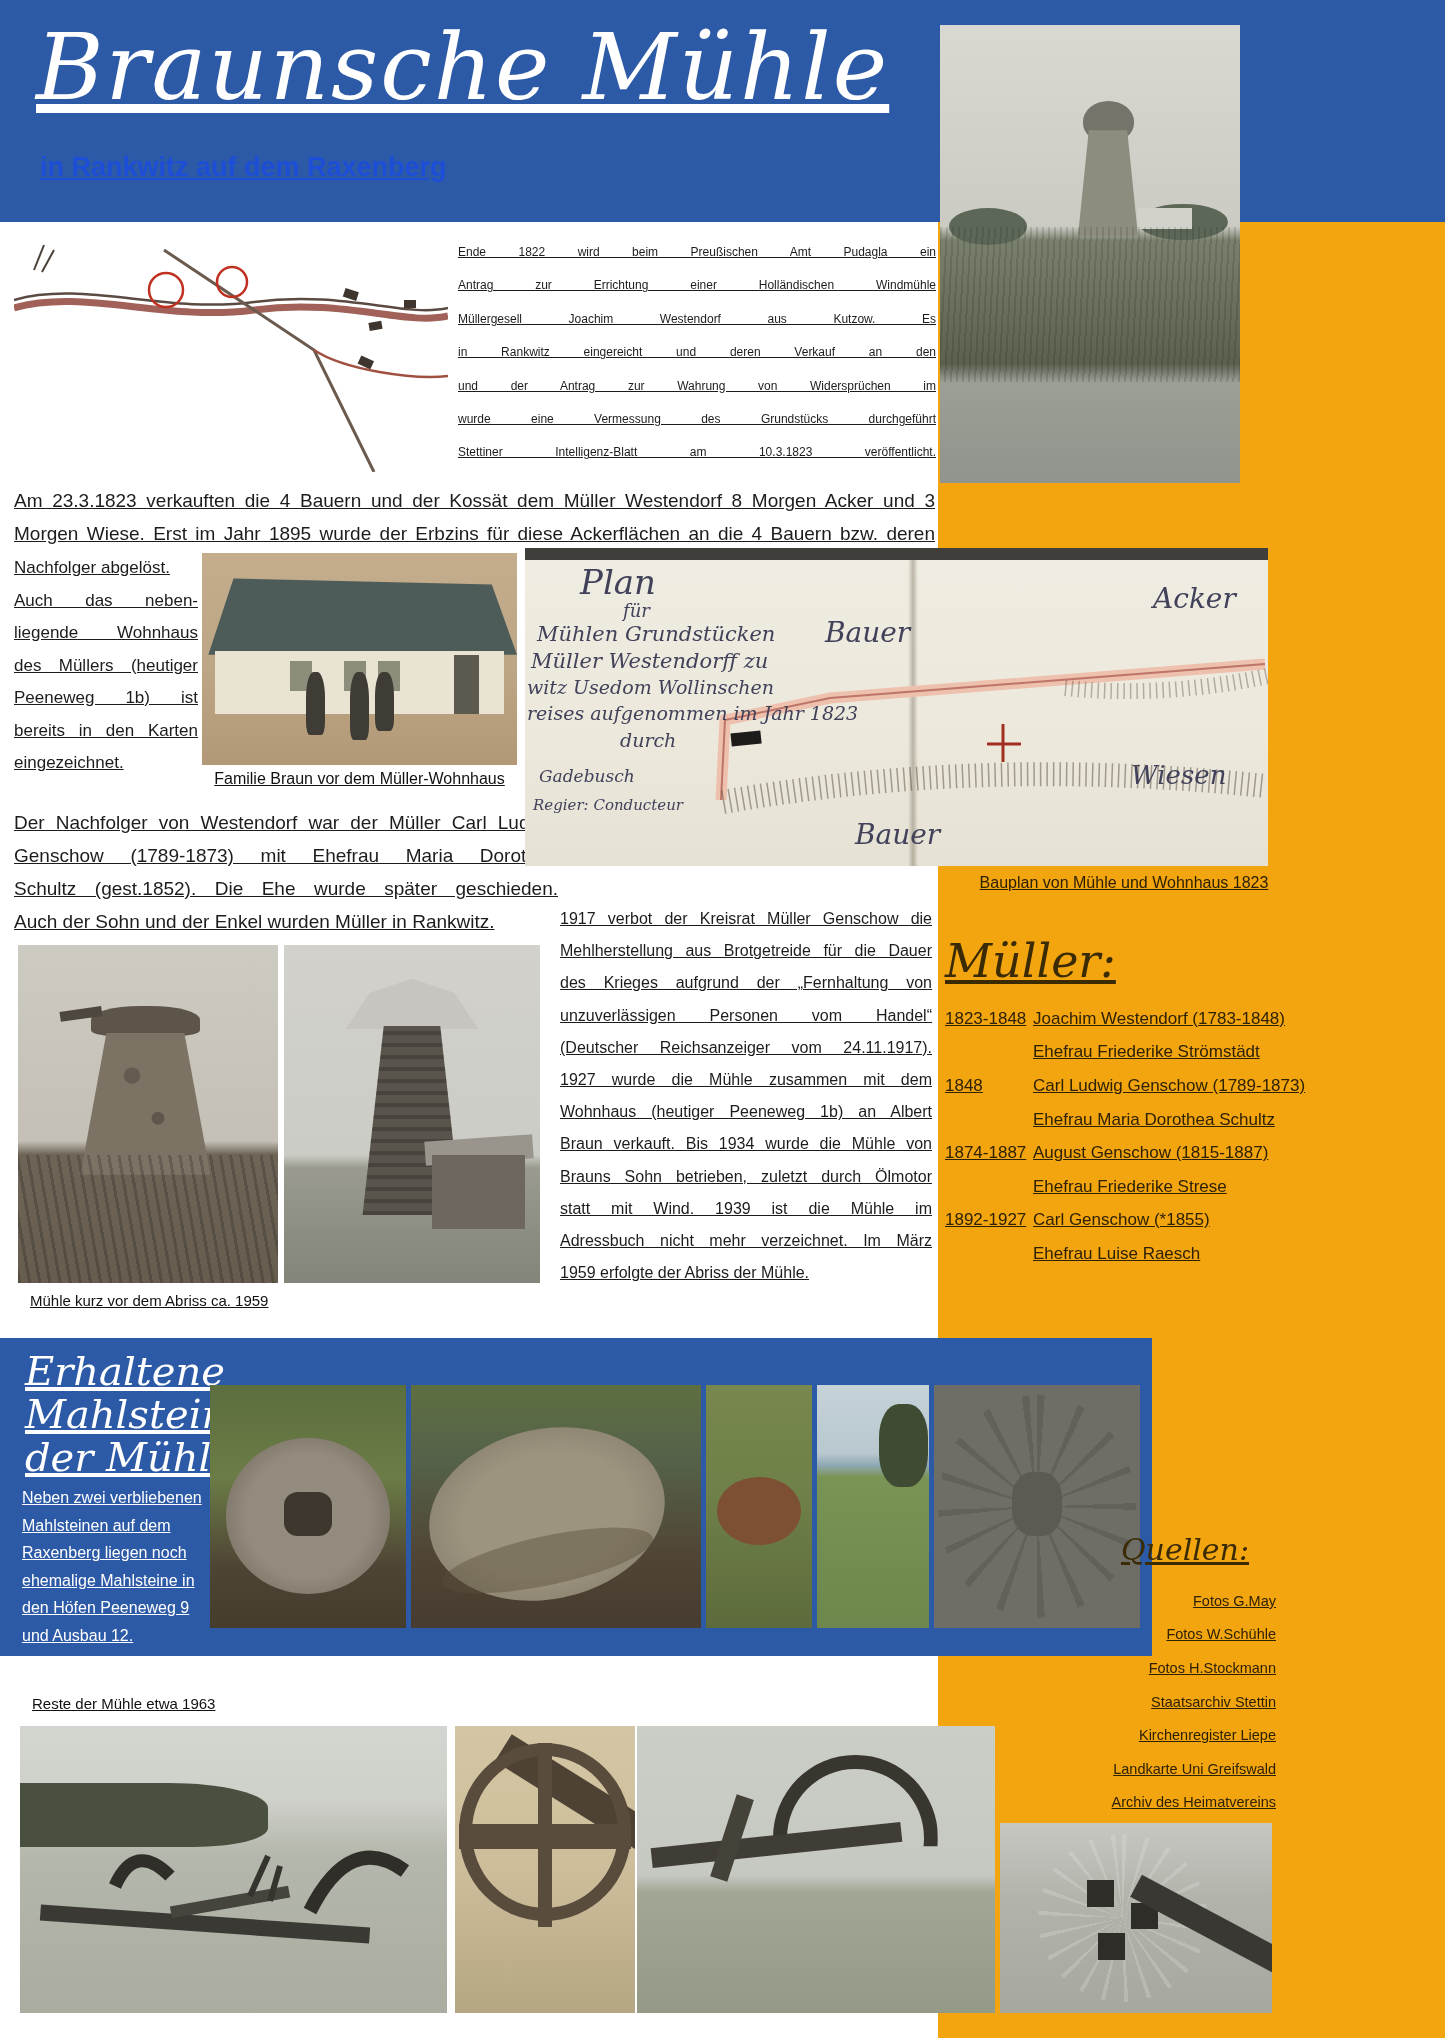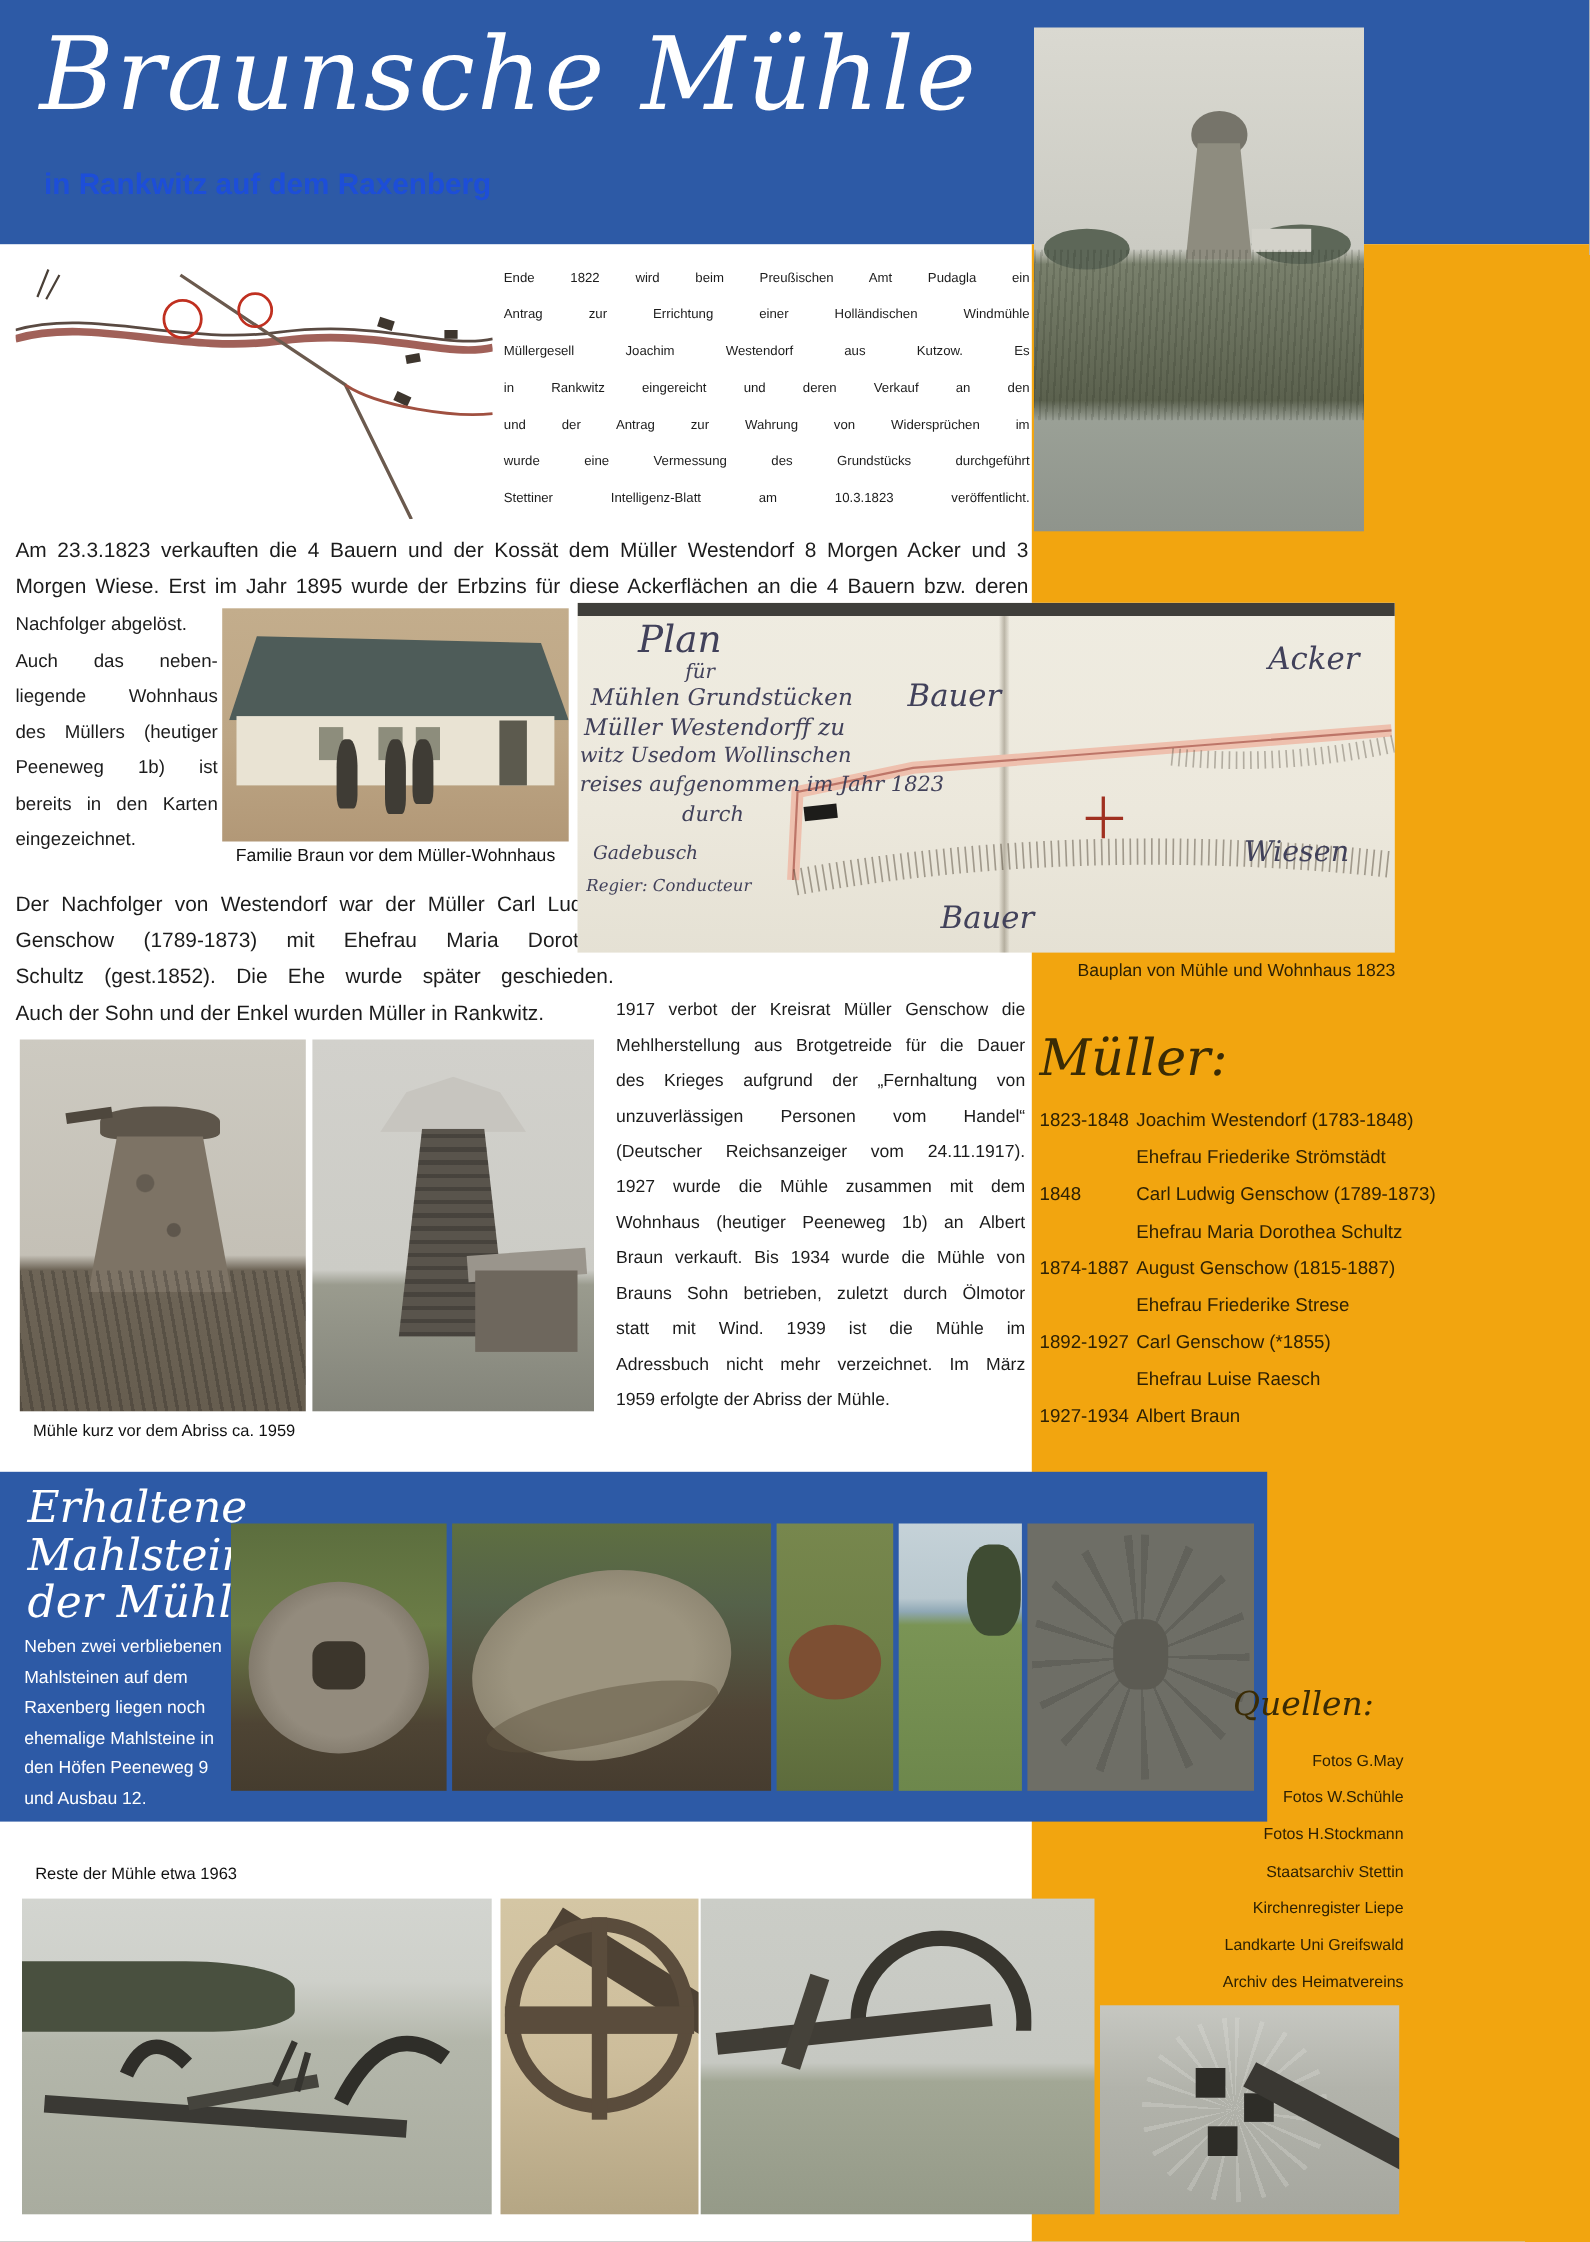--- a/index.html
+++ b/index.html
@@ -1,18 +1,18 @@
 <!DOCTYPE html>
 <html><head>
 <meta charset="utf-8">
 <style>
   html,body{margin:0;padding:0;background:#888;}
   .page{position:relative;width:1445px;height:2038px;background:#ffffff;overflow:hidden;
         font-family:"Liberation Sans",sans-serif;color:#1c1c1c;margin:0 auto;}
-  .abs{position:absolute;}
+  .abs{position:absolute;text-decoration:underline;}
   .script{font-family:"DejaVu Serif",serif;font-style:italic;}
 
   
   .header{left:0;top:0;width:1445px;height:222px;background:#2d5aa6;z-index:0;}
   .title{left:36px;top:14px;width:900px;font-size:92px;color:#ffffff;letter-spacing:2px;}
   .subtitle{left:40px;top:152px;font-size:27px;font-weight:bold;color:#1d4ed8;}
 
   
   .orange{left:938px;top:222px;width:507px;height:1816px;background:#f2a50f;z-index:0;}
 
@@ -308,24 +308,20 @@
         <span class="m-name">Ehefrau Friederike Strese</span>
       </div>
     <div class="m-row">
         <span class="m-years">1892-1927</span>
         <span class="m-name">Carl Genschow (*1855)</span>
       </div>
     <div class="m-row">
         <span class="m-years"></span>
         <span class="m-name">Ehefrau Luise Raesch</span>
       </div>
-    <div class="m-row">
-        <span class="m-years">1927-1934</span>
-        <span class="m-name">Albert Braun</span>
-      </div>
   </div>
 
   <div class="abs" id="band"></div>
   <div class="abs script" id="band-heading">
     <div>Erhaltene</div>
     <div>Mahlsteine</div>
     <div>der Mühle</div>
   </div>
   <div class="abs" id="band-text">Neben zwei verbliebenen Mahlsteinen auf dem Raxenberg liegen noch ehemalige Mahlsteine in den Höfen Peeneweg 9 und Ausbau 12.</div>
 

